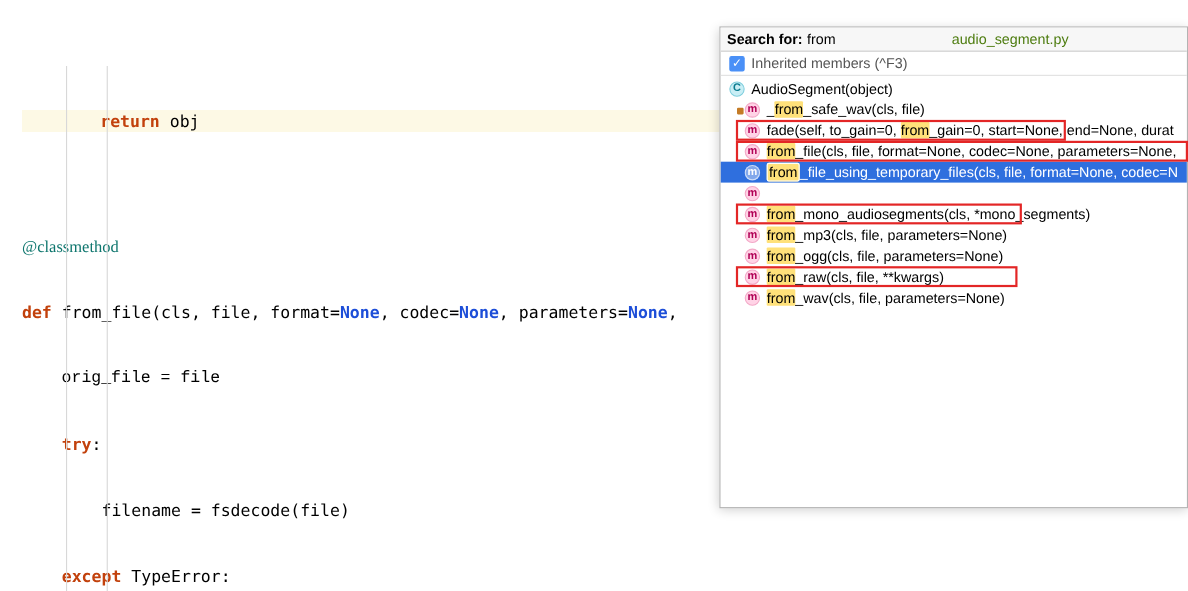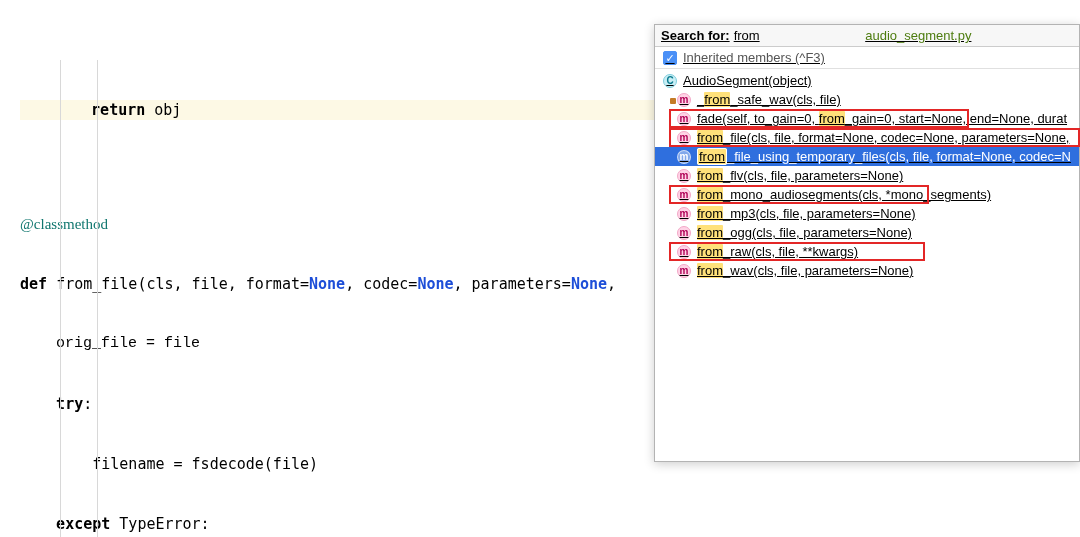--- a/index.html
+++ b/index.html
@@ -16,39 +16,38 @@
     left: 0; top: 0;
     width: 1080px;
     height: 537px;
     padding: 0 0 0 20px;
     white-space: pre;
     line-height: 20px;
     color: #000;
   }
   .editor .line { height: 20px; }
   .hl-dim { background: #fdf9e5; }
-  .kw { color: #000000; font-weight: bold; }
+  .kw { color: #c2410c; font-weight: bold; }
   .dec { color: #0f766e; font-family: Liberation Serif, serif; }
   .const { color: #1d4ed8; font-weight: bold; }
   .fn { color: #000; }
 
   
   .popup {
     position: absolute;
     left: 654px;
     top: 24px;
     width: 426px;
     height: 438px;
     background: #fff;
     border: 1px solid #b3b3b3;
     box-shadow: 0 2px 10px rgba(0,0,0,.2);
     font-family: "Helvetica Neue", "Arial", sans-serif;
     font-size: 13px;
     overflow: hidden;
-    text-decoration: underline;
   }
   .popup-header {
     display: flex;
     align-items: center;
     height: 22px;
     border-bottom: 1px solid #ccc;
     background: #f7f7f7;
     padding: 0 6px;
     gap: 4px;
   }
@@ -226,21 +225,20 @@
         <div class="result-row" style="padding-left: 22px;">
           <span class="micon">m</span>
           <span><span class="match-hl">from</span><span>_file(cls, file, format=None, codec=None, parameters=None,</span></span>
         </div>
         <div class="result-row selected" style="padding-left: 22px;">
           <span class="micon">m</span>
           <span><span class="match-hl match-box">from</span><span>_file_using_temporary_files(cls, file, format=None, codec=N</span></span>
         </div>
         <div class="result-row" style="padding-left: 22px;">
           <span class="micon">m</span>
-          <span><span class="match-hl">from</span><span>_flv(cls, file, parameters=None)</span></span>
         </div>
         <div class="result-row" style="padding-left: 22px;">
           <span class="micon">m</span>
           <span><span class="match-hl">from</span><span>_mono_audiosegments(cls, *mono_segments)</span></span>
         </div>
         <div class="result-row" style="padding-left: 22px;">
           <span class="micon">m</span>
           <span><span class="match-hl">from</span><span>_mp3(cls, file, parameters=None)</span></span>
         </div>
         <div class="result-row" style="padding-left: 22px;">

